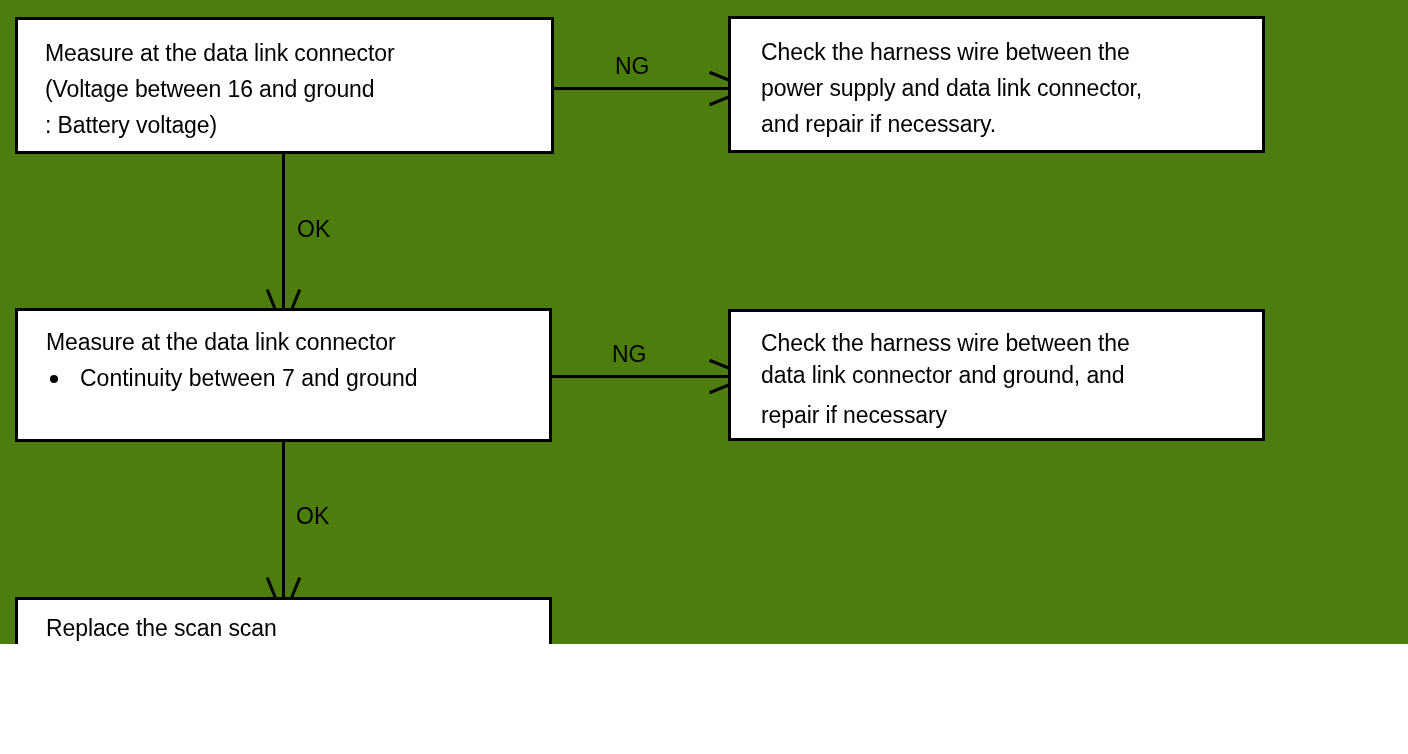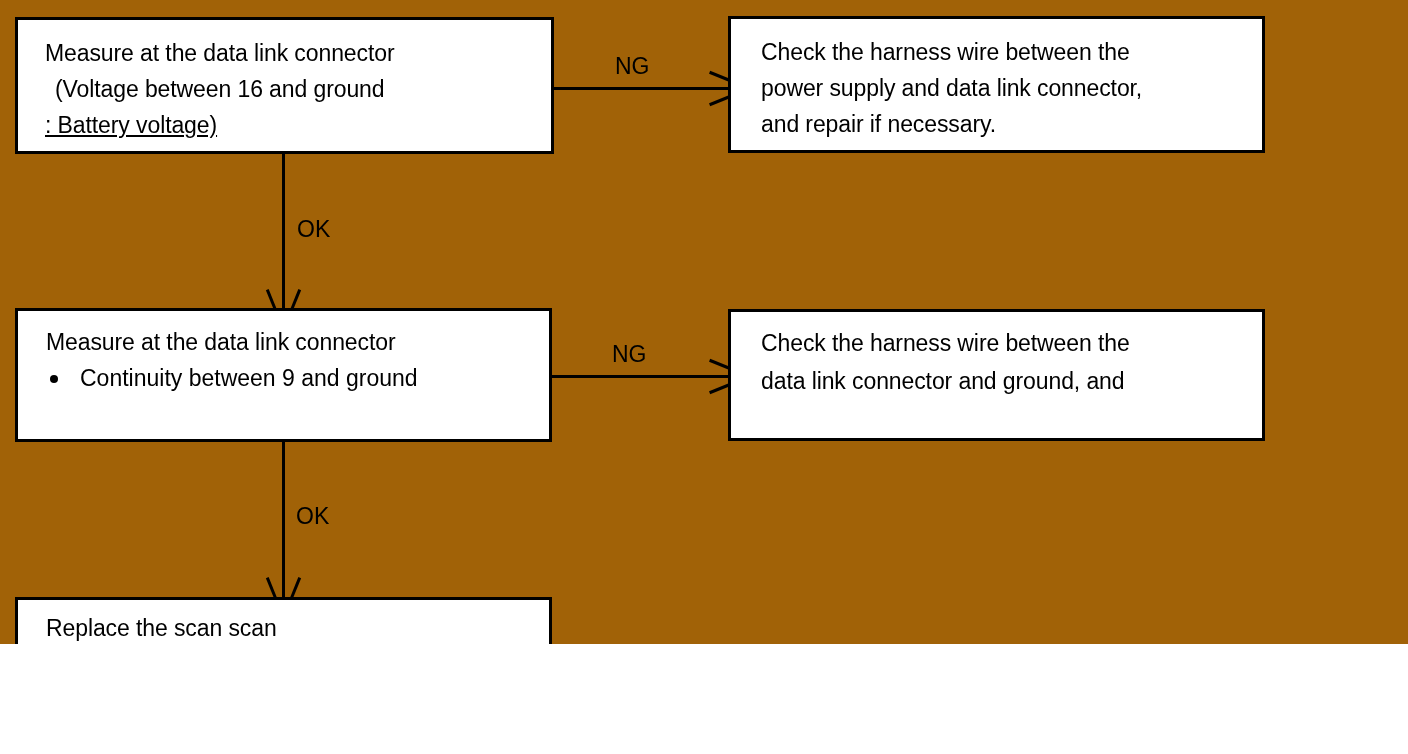--- a/index.html
+++ b/index.html
@@ -9,21 +9,21 @@
     background: #ffffff;
   }
   body {
     font-family: "Liberation Sans", sans-serif;
     color: #000000;
   }
   #canvas {
     position: relative;
     width: 1408px;
     height: 644px;
-    background: #a16207;
+    background: #4d7c0f;
     overflow: hidden;
   }
 
   
   .box {
     position: absolute;
     box-sizing: border-box;
     border: 3px solid #000000;
     background: #ffffff;
   }
@@ -132,22 +132,22 @@
     color: #000000;
   }
 </style>
 </head>
 <body>
 
 <div id="canvas">
 
   <div class="box" style="left:15px; top:17px; width:539px; height:137px;">
     <div class="box-text" style="left:27px; top:15px;">Measure at the data link connector</div>
-    <div class="box-text" style="left:27px; top:51px;margin-left:10px;">(Voltage between 16 and ground</div>
-    <div class="box-text" style="left:27px; top:87px;text-decoration:underline;">: Battery voltage)</div>
+    <div class="box-text" style="left:27px; top:51px;">(Voltage between 16 and ground</div>
+    <div class="box-text" style="left:27px; top:87px;">: Battery voltage)</div>
   </div>
 
   <div class="conn" style="left:554px; top:70px; width:176px; height:26px;">
     <div class="h-line arrow-right" style="left:0; top:17px; width:176px;"></div>
   </div>
   <div class="edge-label" style="left:615px; top:53px;">NG</div>
 
   <div class="box" style="left:728px; top:16px; width:537px; height:137px;">
     <div class="box-text" style="left:30px; top:15px;">Check the harness wire between the</div>
     <div class="box-text" style="left:30px; top:87px;">and repair if necessary.</div>
@@ -155,32 +155,33 @@
   </div>
 
   <div class="conn" style="left:282px; top:154px; width:26px; height:156px;">
     <div class="v-line arrow-down" style="left:0; top:0; height:156px;"></div>
   </div>
   <div class="edge-label" style="left:297px; top:216px;">OK</div>
 
   <div class="box" style="left:15px; top:308px; width:537px; height:134px;">
     <div class="box-text" style="left:28px; top:13px;">Measure at the data link connector</div>
     <ul class="bullet-list" style="left:30px; top:49px;">
-      <li class="bullet-item">Continuity between 9 and ground</li>
+      <li class="bullet-item">Continuity between 7 and ground</li>
     </ul>
   </div>
 
   <div class="conn" style="left:552px; top:358px; width:178px; height:26px;">
     <div class="h-line arrow-right" style="left:0; top:17px; width:178px;"></div>
   </div>
   <div class="edge-label" style="left:612px; top:341px;">NG</div>
 
   <div class="box" style="left:728px; top:309px; width:537px; height:132px;">
     <div class="box-text" style="left:30px; top:13px;">Check the harness wire between the</div>
-    <div class="box-text" style="left:30px; top:51px;">data link connector and ground, and</div>
+    <div class="box-text" style="left:30px; top:45px;">data link connector and ground, and</div>
+    <div class="box-text" style="left:30px; top:85px;">repair if necessary</div>
   </div>
 
   <div class="conn" style="left:282px; top:442px; width:26px; height:156px;">
     <div class="v-line arrow-down" style="left:0; top:0; height:156px;"></div>
   </div>
   <div class="edge-label" style="left:296px; top:503px;">OK</div>
 
   <div class="box" style="left:15px; top:597px; width:537px; height:58px;">
     <div class="box-text" style="left:28px; top:10px;">Replace the scan scan</div>
   </div>

